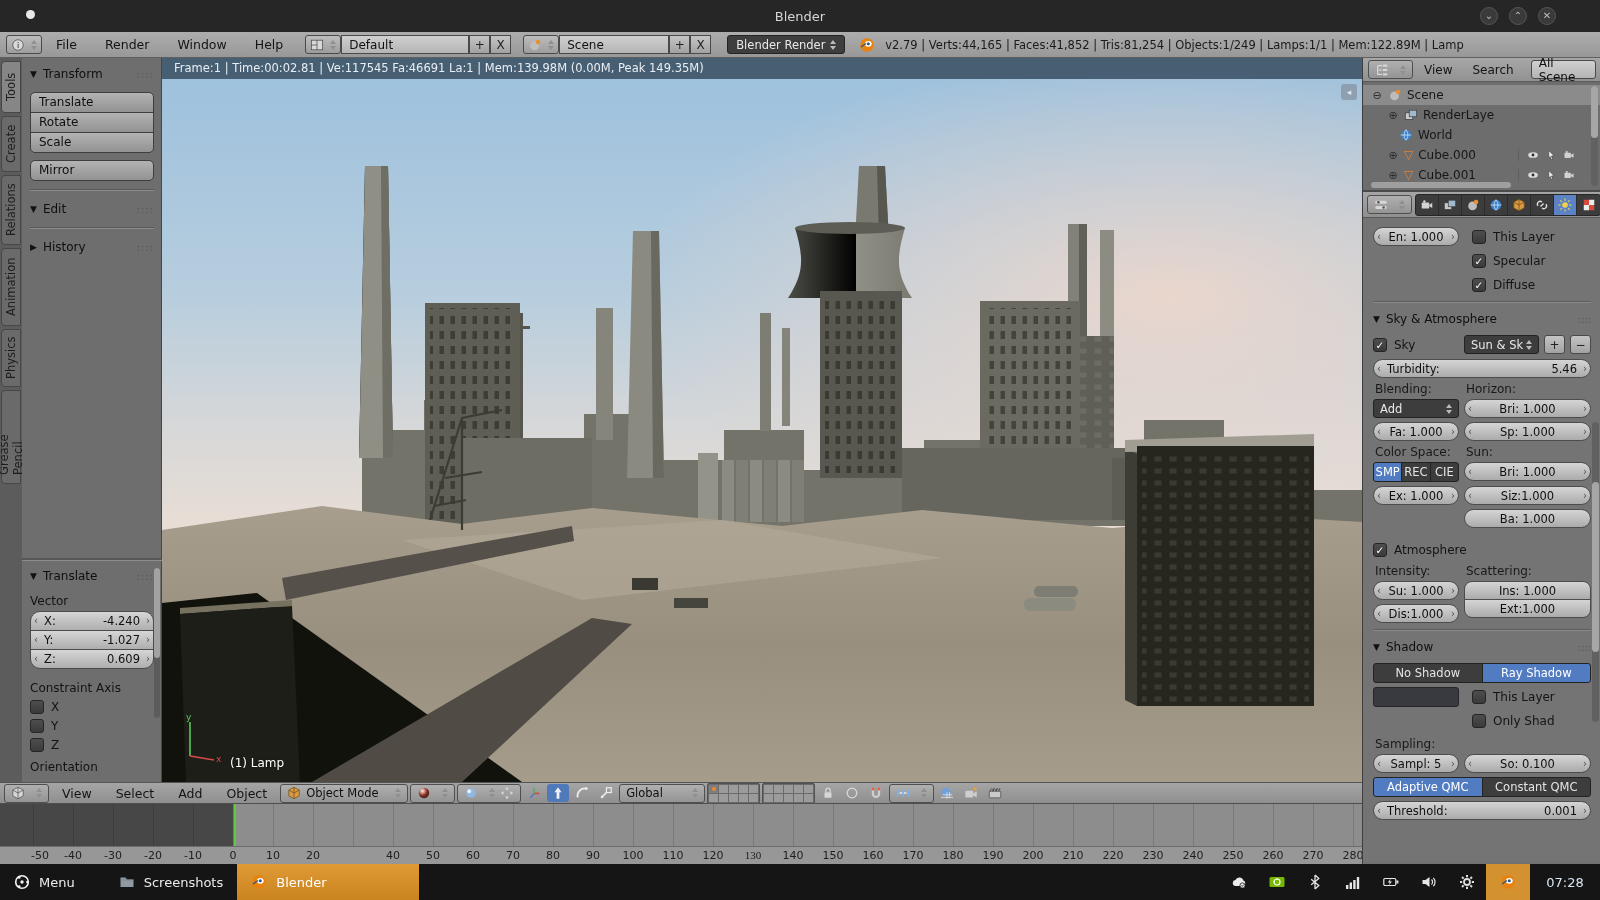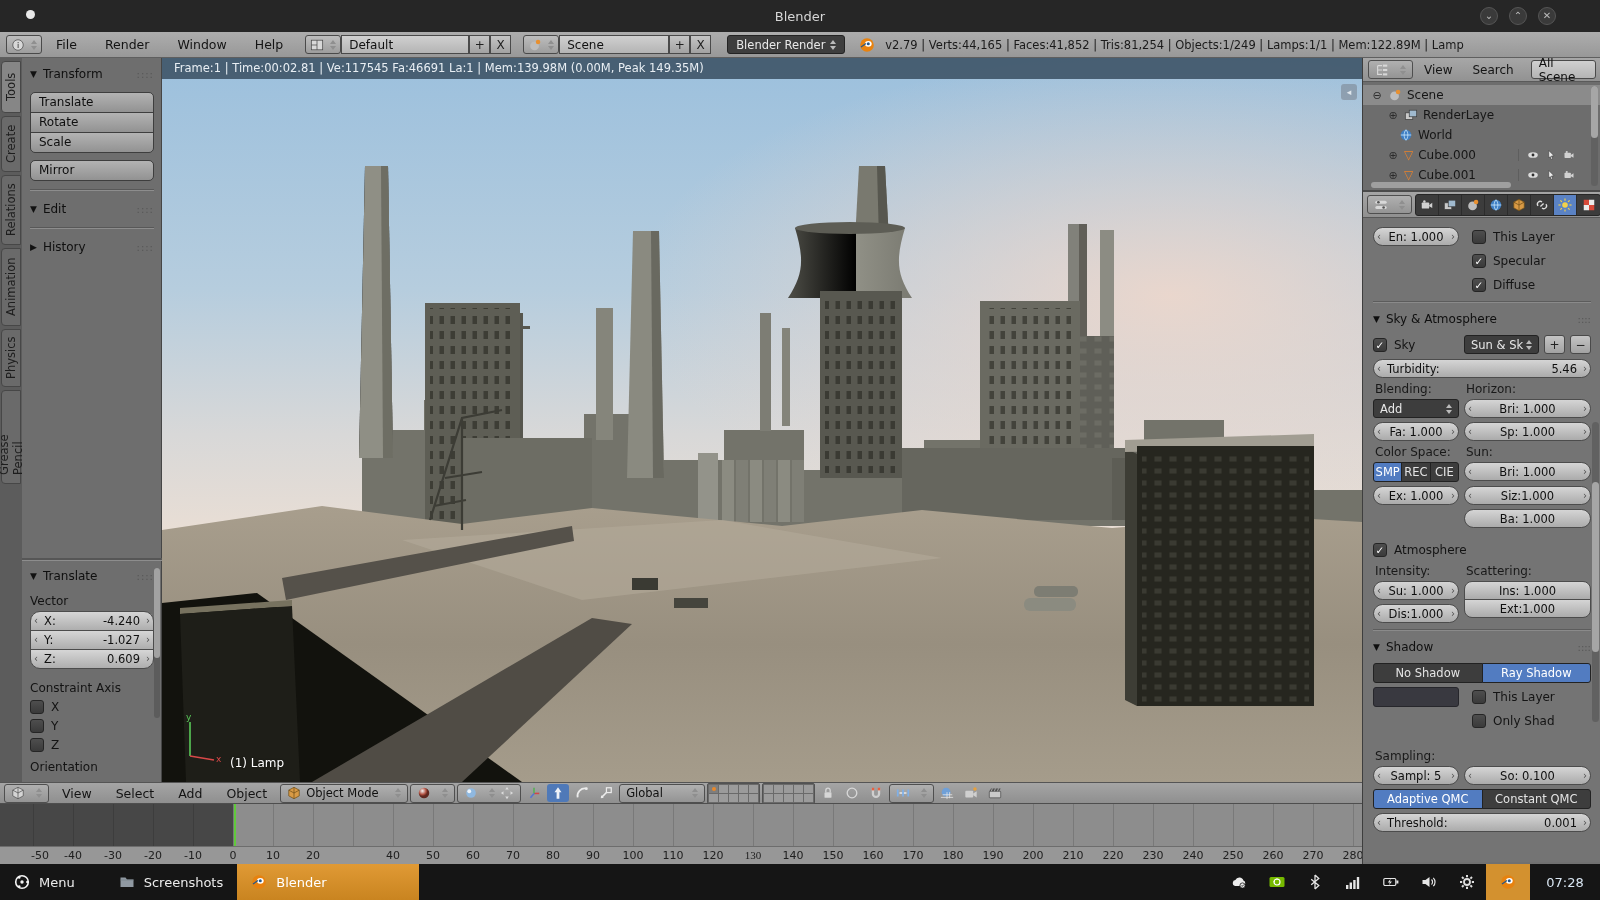--- a/index.html
+++ b/index.html
@@ -1150,21 +1150,21 @@
               <span>This Layer</span>
           </div>
         </div>
         <div class="prow">
             <div class="half"></div>
           <div class="pcheck grow" style="padding-left:8px">
             <span class="cb"></span>
               <span>Only Shad</span>
           </div>
         </div>
-        <div class="plabels" style="margin-top:18px">
+        <div class="plabels" style="margin-top:6px">
           <span>Sampling:</span>
         </div>
         <div class="prow">
           <div class="pill half">
             <span class="arr-l">‹</span>
               <span>Sampl: 5</span>
               <span class="arr-r">›</span>
           </div>
           <div class="pill grow">
             <span class="arr-l">‹</span>

